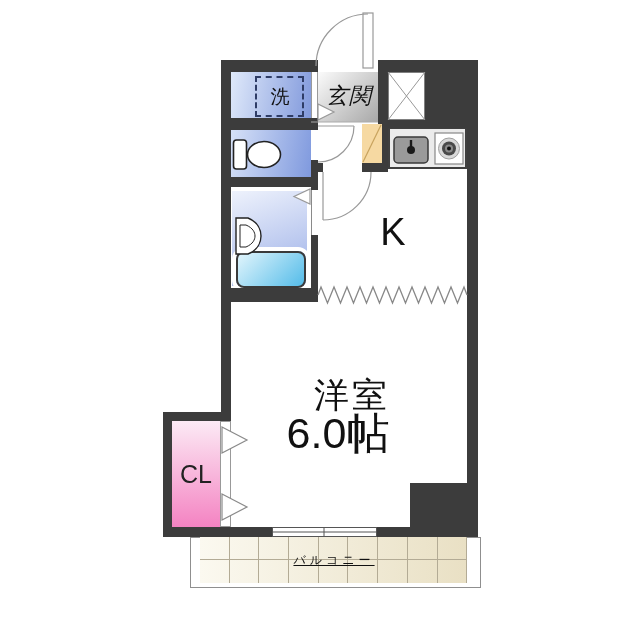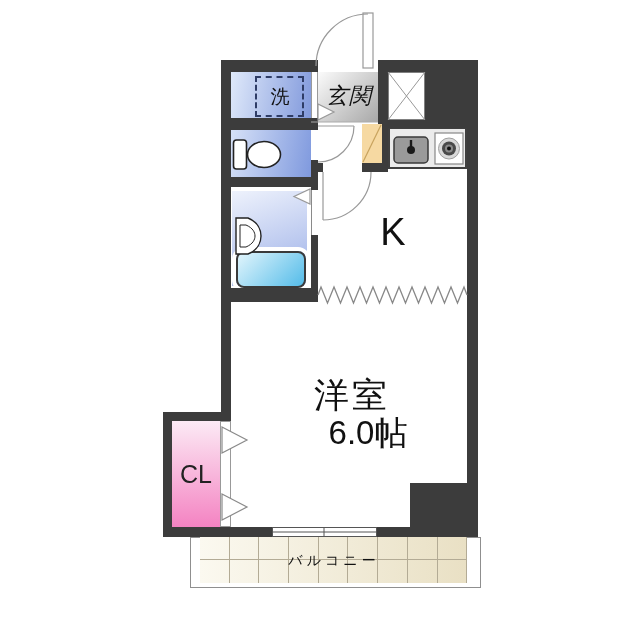--- a/index.html
+++ b/index.html
@@ -145,16 +145,16 @@
     <g>
       <line x1="272" y1="532" x2="377" y2="532" stroke="#555" stroke-width="1"></line>
       <line x1="324" y1="528" x2="324" y2="536" stroke="#555" stroke-width="1"></line>
     </g>
   </svg>
 
   <div class="label" style="left:257px;top:86px;width:46px;height:22px;line-height:22px;font-size:19px;">洗</div>
   <div class="label" style="left:318px;top:83px;width:62px;height:26px;line-height:26px;font-size:22px;letter-spacing:1px;font-style:italic;">玄関</div>
   <div class="label" style="left:372px;top:211px;width:42px;height:42px;line-height:42px;font-size:38px;">K</div>
   <div class="label" style="left:262px;top:375px;width:180px;height:40px;line-height:40px;font-size:35px;letter-spacing:3px;">洋室</div>
-  <div class="label" style="left:278px;top:414px;width:180px;height:38px;line-height:38px;font-size:33px;">6.0帖</div>
+  <div class="label" style="left:248px;top:414px;width:180px;height:38px;line-height:38px;font-size:43px;">6.0帖</div>
   <div class="label" style="left:172px;top:460px;width:48px;height:28px;line-height:28px;font-size:25px;color:#222;">CL</div>
-  <div class="label" style="left:234px;top:548px;width:200px;height:24px;line-height:24px;font-size:14px;letter-spacing:4px;">バルコニー</div>
+  <div class="label" style="left:234px;top:548px;width:200px;height:24px;line-height:24px;font-size:12px;letter-spacing:4px;text-decoration:underline;">バルコニー</div>
 </div>
 
 </body></html>

